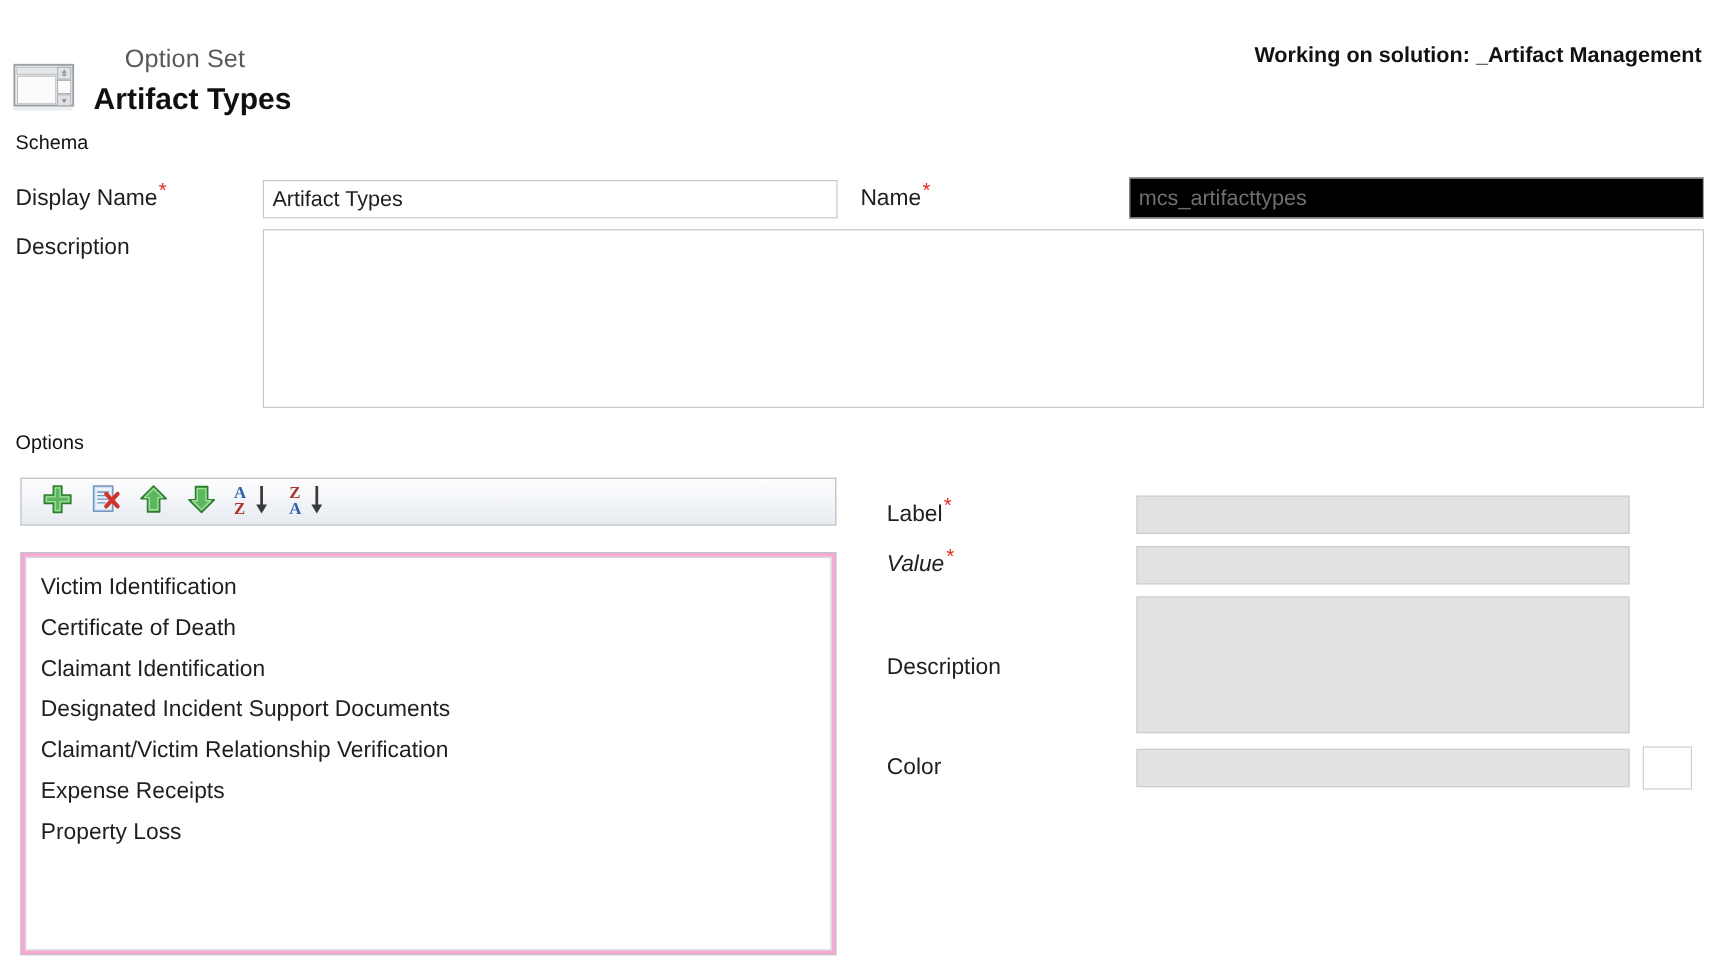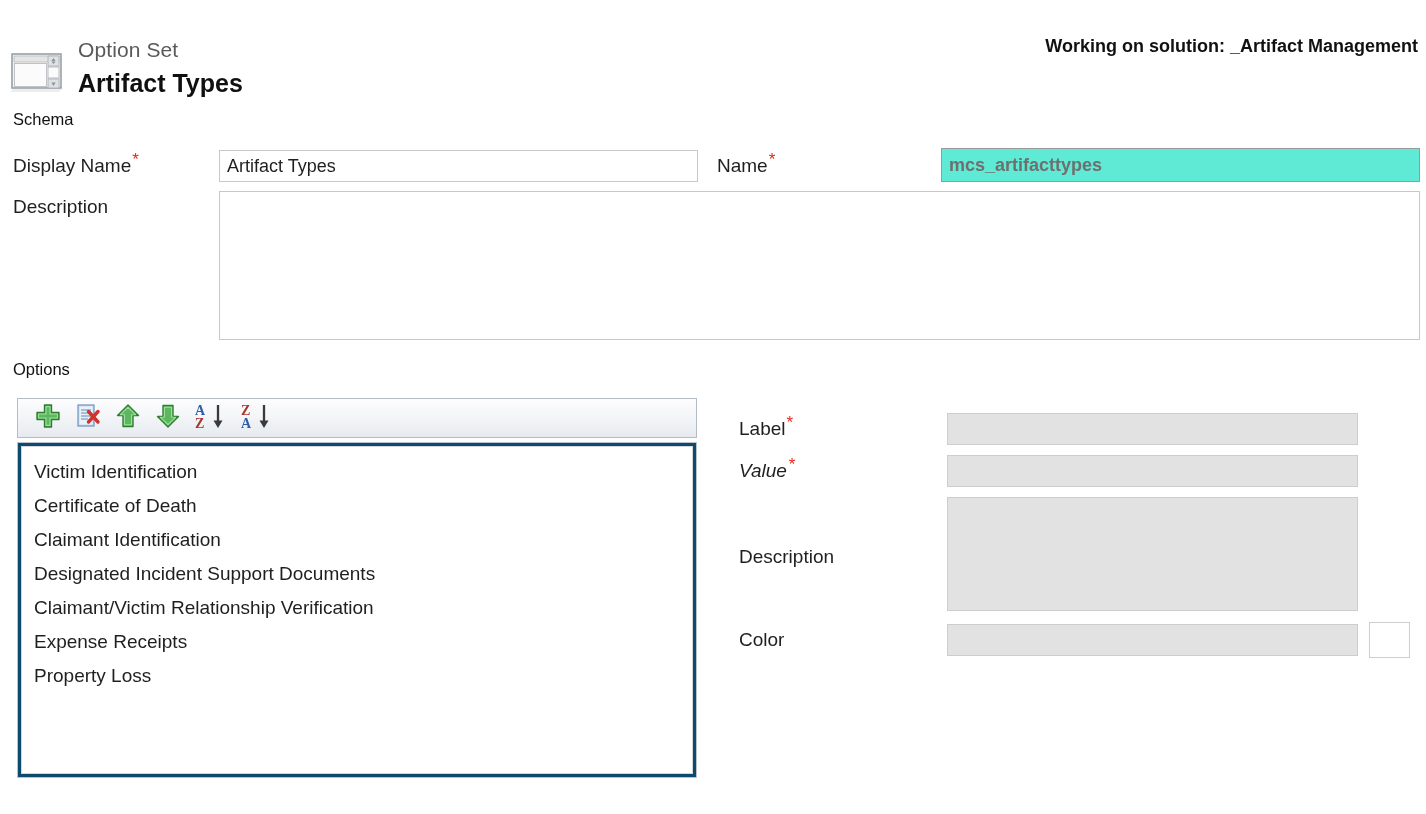--- a/index.html
+++ b/index.html
@@ -28,20 +28,21 @@
   }
   #header-text-block {
     position: absolute;
     left: 78px; top: 36px;
   }
   #header-kind {
     font-size: 21px;
     color: #595959;
     line-height: 28px;
     letter-spacing: .1px;
+    margin-left: 26px;
   }
   #header-title {
     font-size: 25px;
     font-weight: bold;
     color: #101010;
     line-height: 34px;
     margin-top: 2px;
   }
   #solution-banner {
     position: absolute;
@@ -83,24 +84,23 @@
     box-sizing: border-box;
     background: #ffffff;
     border: 1px solid #c8c8c8;
     font-family: "Liberation Sans", sans-serif;
     font-size: 18px;
     color: #1f1f1f;
     padding: 2px 7px;
     outline: none;
   }
   .textbox.readonly {
-    background: #5eead4;
+    background: #000000;
     border: 1px solid #9a9a9a;
     color: #6f6f6f;
-    font-weight: bold;
   }
   .textbox.disabled {
     background: #e2e2e2;
     border: 1px solid #cdcdcd;
     color: #7a7a7a;
   }
   textarea.textbox {
     resize: none;
     line-height: 22px;
   }
@@ -132,24 +132,24 @@
     justify-content: center;
     cursor: pointer;
     background: transparent;
     border: none;
     padding: 0;
   }
 
   
   #options-listbox {
     position: absolute;
-    left: 17px; top: 442px;
+    left: 17px; top: 460px;
     width: 680px; height: 336px;
     box-sizing: border-box;
-    background: #0c4a6e;
+    background: #f9a8d4;
     border: 1px solid #bcc3cc;
     padding: 3px;
     overflow: hidden;
   }
   #options-listbox-inner {
     width: 100%; height: 100%;
     box-sizing: border-box;
     border: 1px solid #d2d6db;
     background: #ffffff;
     padding: 8px 0 0 0;

